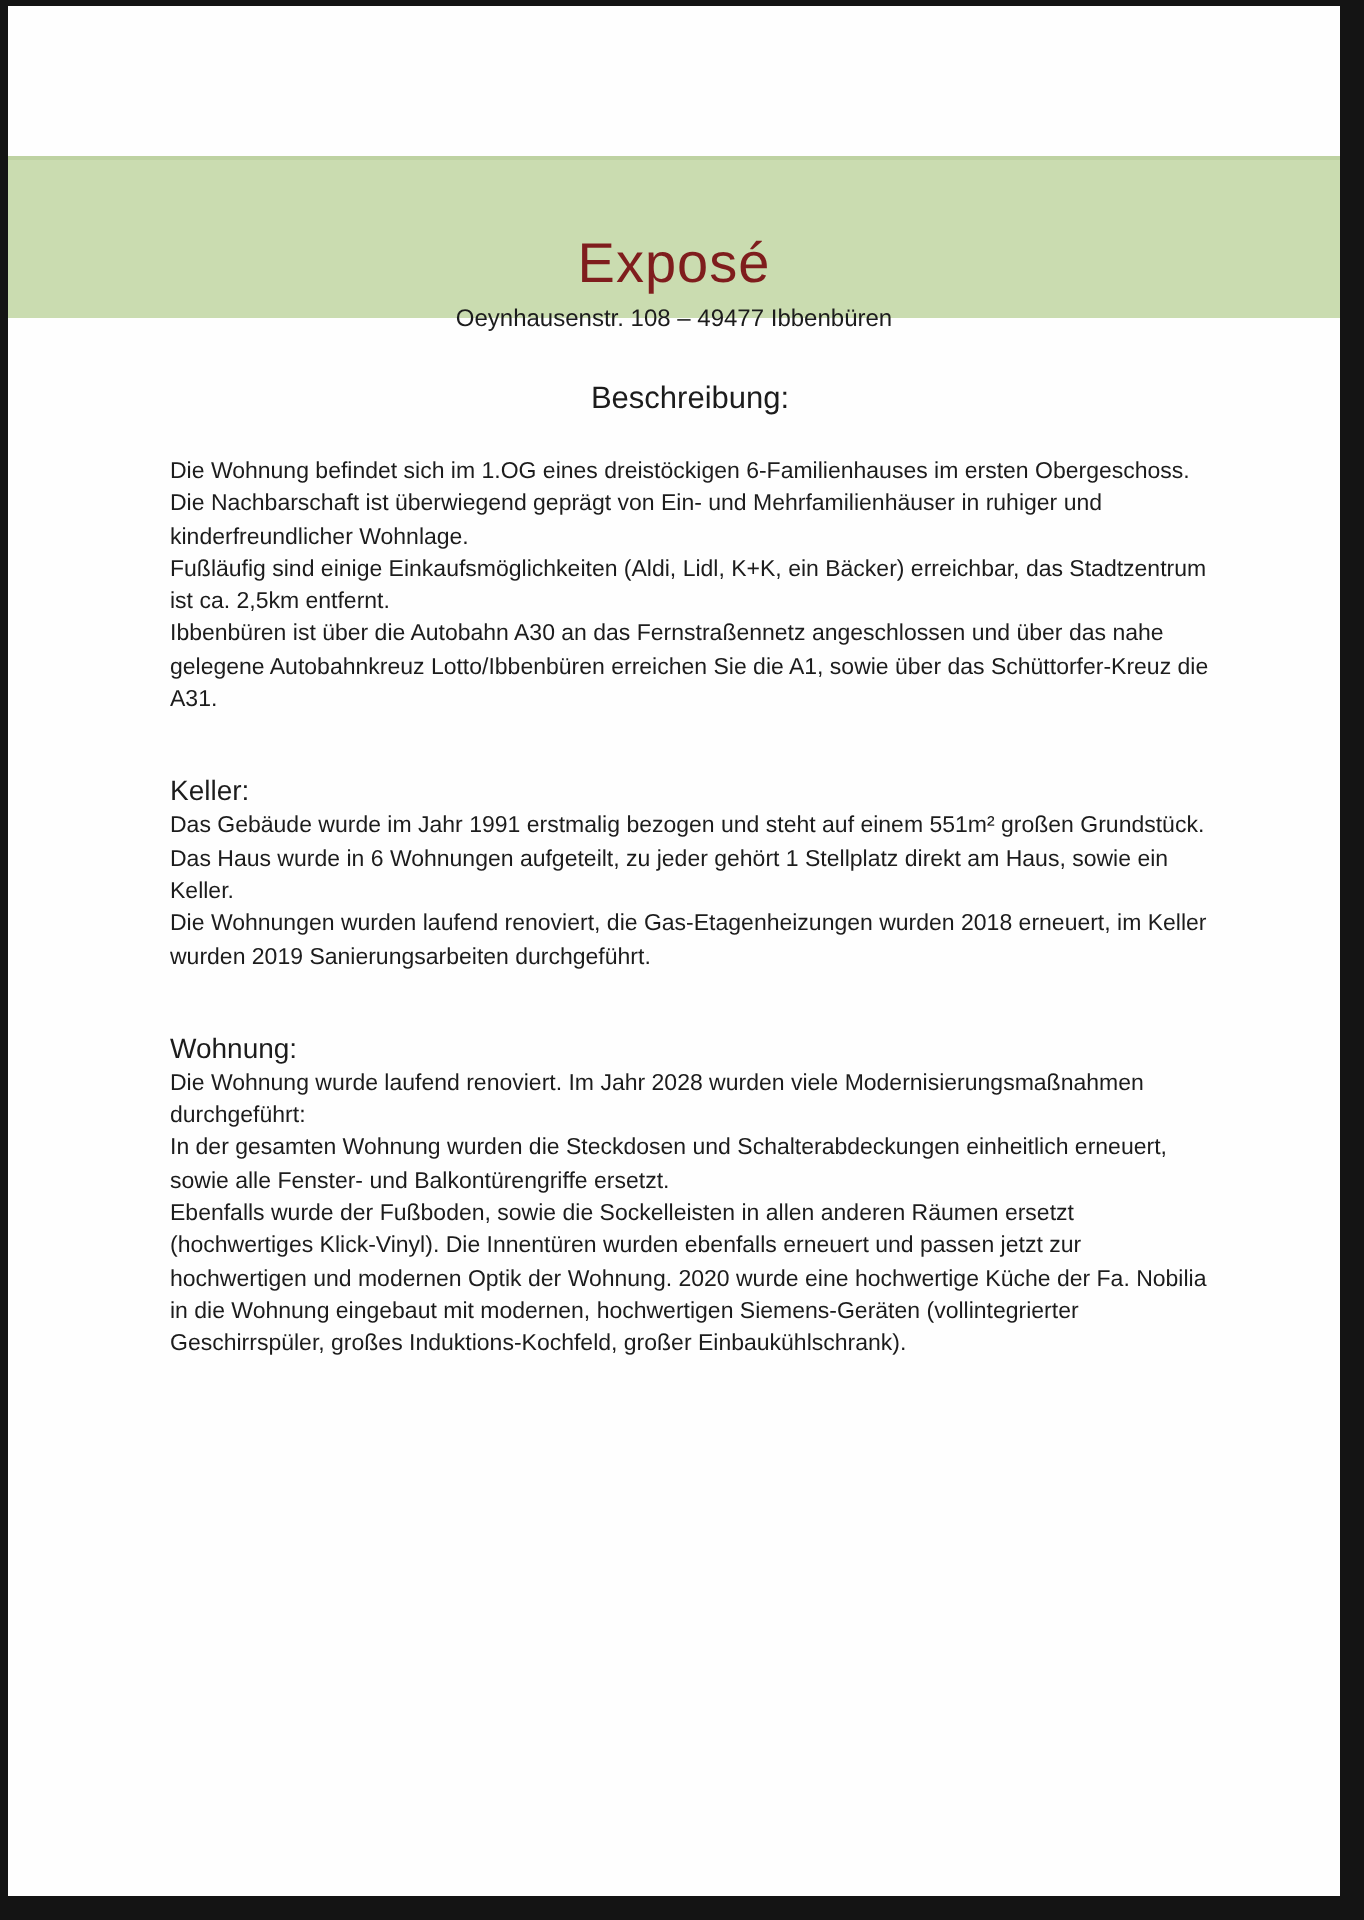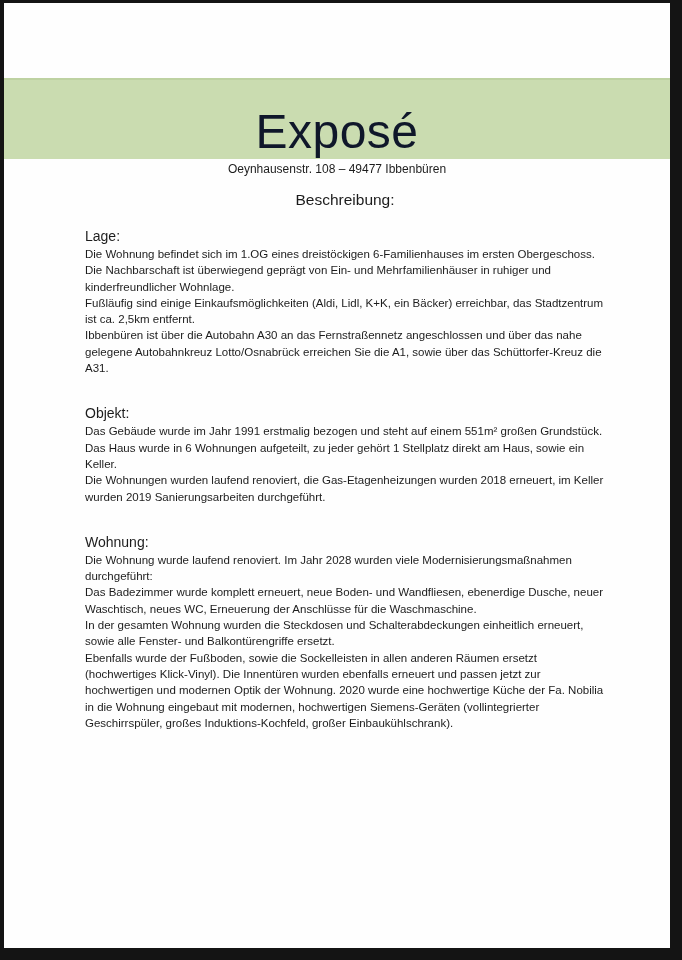--- a/index.html
+++ b/index.html
@@ -29,25 +29,25 @@
     background: #cadcb0;
     border-top: 2px solid #bed2a2;
     box-sizing: border-box;
     display: flex;
     flex-direction: column;
     align-items: center;
     justify-content: center;
     padding-top: 4px;
   }
   .doc-title {
-    font-size: 48px;
+    font-size: 28px;
     line-height: 1.05;
     font-weight: 400;
     letter-spacing: 0.5px;
-    color: #0f172a;
+    color: #7f1d1d;
     margin-top: 40px;
   }
   .doc-subtitle {
     margin-top: 5px;
     font-size: 12px;
     font-weight: 400;
     color: #1c1c1c;
   }
   .content {
     position: absolute;
@@ -83,36 +83,34 @@
   <div class="banner">
     <div class="doc-title">Exposé</div>
     <div class="doc-subtitle">Oeynhausenstr. 108 – 49477 Ibbenbüren</div>
   </div>
 
   <div class="content">
 
     <div class="main-heading">Beschreibung:</div>
 
     <div class="section">
-      <div class="section-title">Lage:</div>
       <p>Die Wohnung befindet sich im 1.OG eines dreistöckigen 6-Familienhauses im ersten Obergeschoss.</p>
       <p>Die Nachbarschaft ist überwiegend geprägt von Ein- und Mehrfamilienhäuser in ruhiger und kinderfreundlicher Wohnlage.</p>
       <p>Fußläufig sind einige Einkaufsmöglichkeiten (Aldi, Lidl, K+K, ein Bäcker) erreichbar, das Stadtzentrum ist ca. 2,5km entfernt.</p>
-      <p>Ibbenbüren ist über die Autobahn A30 an das Fernstraßennetz angeschlossen und über das nahe gelegene Autobahnkreuz Lotto/Osnabrück erreichen Sie die A1, sowie über das Schüttorfer-Kreuz die A31.</p>
+      <p>Ibbenbüren ist über die Autobahn A30 an das Fernstraßennetz angeschlossen und über das nahe gelegene Autobahnkreuz Lotto/Ibbenbüren erreichen Sie die A1, sowie über das Schüttorfer-Kreuz die A31.</p>
     </div>
 
     <div class="section">
-      <div class="section-title">Objekt:</div>
+      <div class="section-title">Keller:</div>
       <p>Das Gebäude wurde im Jahr 1991 erstmalig bezogen und steht auf einem 551m² großen Grundstück.</p>
       <p>Das Haus wurde in 6 Wohnungen aufgeteilt, zu jeder gehört 1 Stellplatz direkt am Haus, sowie ein Keller.</p>
       <p>Die Wohnungen wurden laufend renoviert, die Gas-Etagenheizungen wurden 2018 erneuert, im Keller wurden 2019 Sanierungsarbeiten durchgeführt.</p>
     </div>
 
     <div class="section">
       <div class="section-title">Wohnung:</div>
       <p>Die Wohnung wurde laufend renoviert. Im Jahr 2028 wurden viele Modernisierungsmaßnahmen durchgeführt:</p>
-      <p>Das Badezimmer wurde komplett erneuert, neue Boden- und Wandfliesen, ebenerdige Dusche, neuer Waschtisch, neues WC, Erneuerung der Anschlüsse für die Waschmaschine.</p>
       <p>In der gesamten Wohnung wurden die Steckdosen und Schalterabdeckungen einheitlich erneuert, sowie alle Fenster- und Balkontürengriffe ersetzt.</p>
       <p>Ebenfalls wurde der Fußboden, sowie die Sockelleisten in allen anderen Räumen ersetzt (hochwertiges Klick-Vinyl). Die Innentüren wurden ebenfalls erneuert und passen jetzt zur hochwertigen und modernen Optik der Wohnung. 2020 wurde eine hochwertige Küche der Fa. Nobilia in die Wohnung eingebaut mit modernen, hochwertigen Siemens-Geräten (vollintegrierter Geschirrspüler, großes Induktions-Kochfeld, großer Einbaukühlschrank).</p>
     </div>
 
   </div>
 </div>
 
 </body></html>

